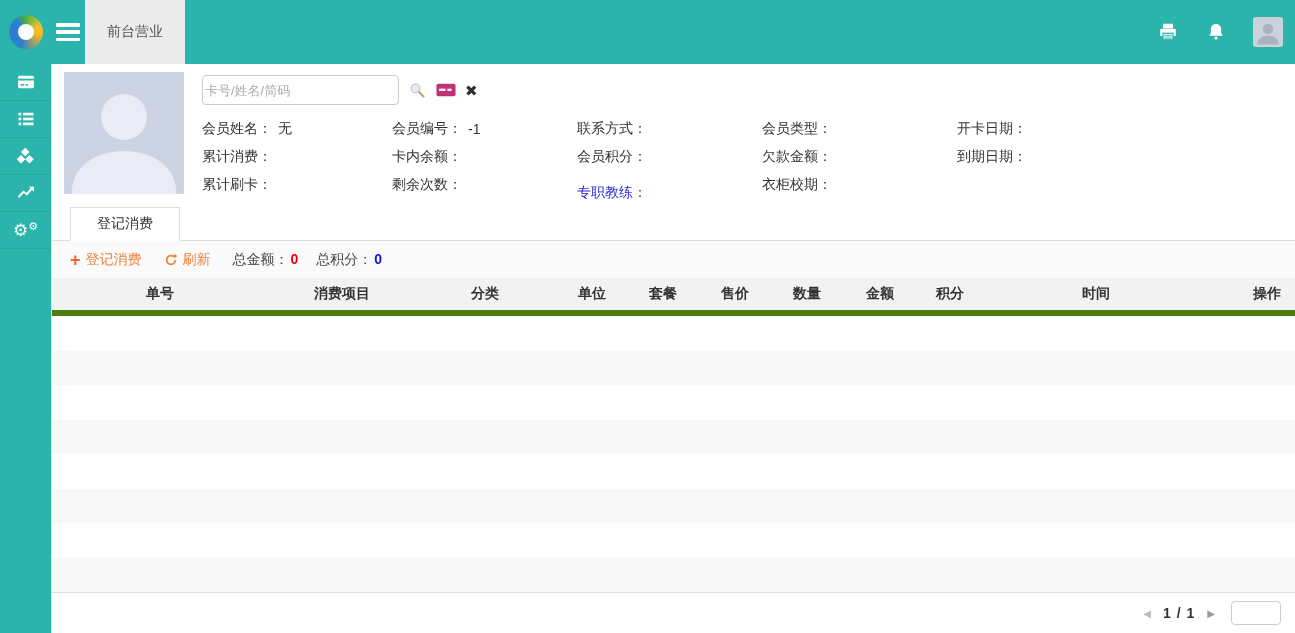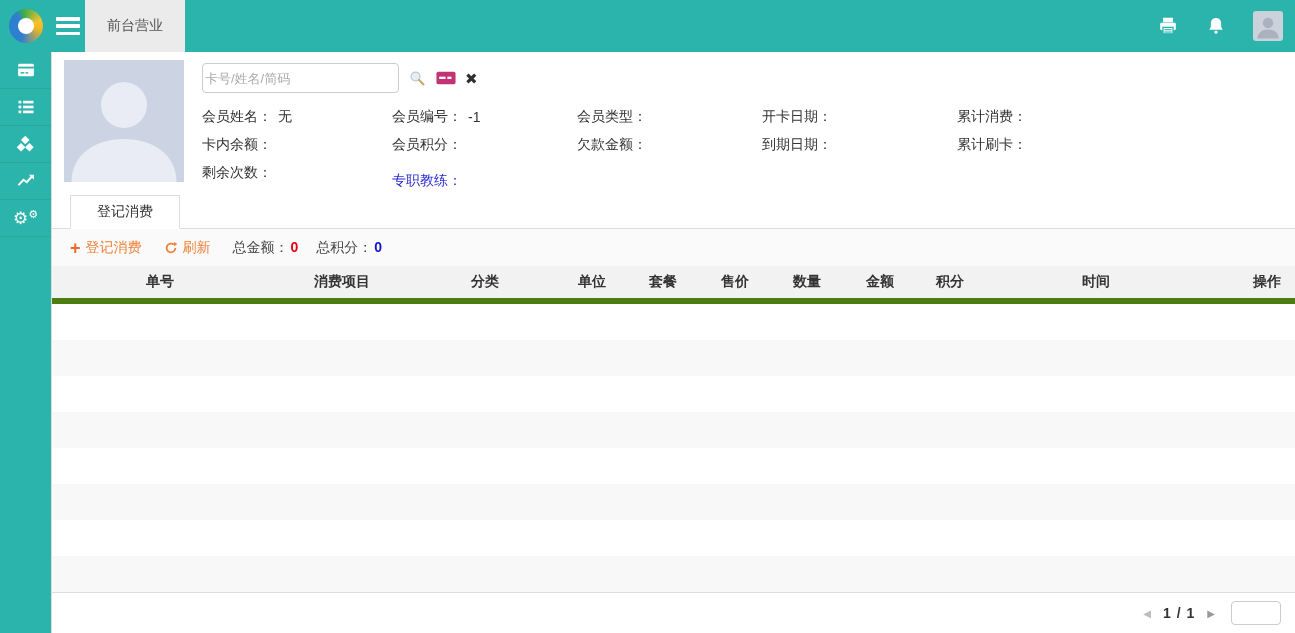--- a/index.html
+++ b/index.html
@@ -9,21 +9,21 @@
   .page { width:1295px; height:633px; display:flex; flex-direction:column; }
 
   
   .topbar { flex:0 0 52px; background:#2ab4ab; display:flex; align-items:center; position:relative; }
   .logo { width:34px; height:34px; margin-left:9px; border-radius:50%;
           background:conic-gradient(from 200deg,#2e7fd0 0deg,#2e7fd0 120deg,#3aae49 150deg,#f2c230 230deg,#f5b81e 260deg,#2e7fd0 360deg);
           position:relative; flex:0 0 auto; }
   .logo::after { content:""; position:absolute; left:9px; top:9px; width:16px; height:16px; border-radius:50%; background:#fdfdfd; }
   .hamburger { width:24px; height:18px; margin-left:13px; display:flex; flex-direction:column; justify-content:space-between; cursor:pointer; }
   .hamburger span { display:block; height:3.5px; background:#fff; border-radius:1px; }
-  .topbar-tab { height:52px; margin-left:5px; padding:0 22px; background:#ebebeb; color:#555;
+  .topbar-tab { height:64px; margin-left:5px; padding:0 22px; background:#ebebeb; color:#555;
                 display:flex; align-items:center; font-size:14px; cursor:pointer; }
   .topbar-right { margin-left:auto; display:flex; align-items:center; gap:26px; padding-right:12px; }
   .top-icon { width:22px; height:22px; display:flex; align-items:center; justify-content:center; cursor:pointer; }
   .top-avatar { width:30px; height:30px; background:#ccd2dc; border-radius:3px; overflow:hidden; display:flex; align-items:flex-end; justify-content:center; cursor:pointer; }
 
   
   .body { flex:1; display:flex; min-height:0; }
   .sidebar { flex:0 0 52px; background:#2ab4ab; display:flex; flex-direction:column; border-right:1px solid #dcdcdc; }
   .side-item { height:37px; display:flex; align-items:center; justify-content:center;
                border-bottom:1px solid rgba(0,0,0,0.07); cursor:pointer; }
@@ -193,20 +193,24 @@
 
             <div class="field">
               <span class="lbl">会员姓名：</span>
               <span class="val">无</span>
             </div>
             <div class="field">
               <span class="lbl">会员编号：</span>
               <span class="val">-1</span>
             </div>
             <div class="field">
+              <span class="lbl">联系方式：</span>
+              <span class="val"></span>
+            </div>
+            <div class="field">
               <span class="lbl">会员类型：</span>
               <span class="val"></span>
             </div>
             <div class="field">
               <span class="lbl">开卡日期：</span>
               <span class="val"></span>
             </div>
 
             <div class="field">
               <span class="lbl">累计消费：</span>
@@ -232,20 +236,24 @@
             <div class="field">
               <span class="lbl">累计刷卡：</span>
               <span class="val"></span>
             </div>
             <div class="field">
               <span class="lbl">剩余次数：</span>
               <span class="val"></span>
             </div>
             <div class="field link">
               <span class="lbl">专职教练：</span>
+              <span class="val"></span>
+            </div>
+            <div class="field">
+              <span class="lbl">衣柜校期：</span>
               <span class="val"></span>
             </div>
           </div>
         </div>
       </div>
 
       <div class="tabs-row">
         <div class="tab">
           <span>登记消费</span>
         </div>

